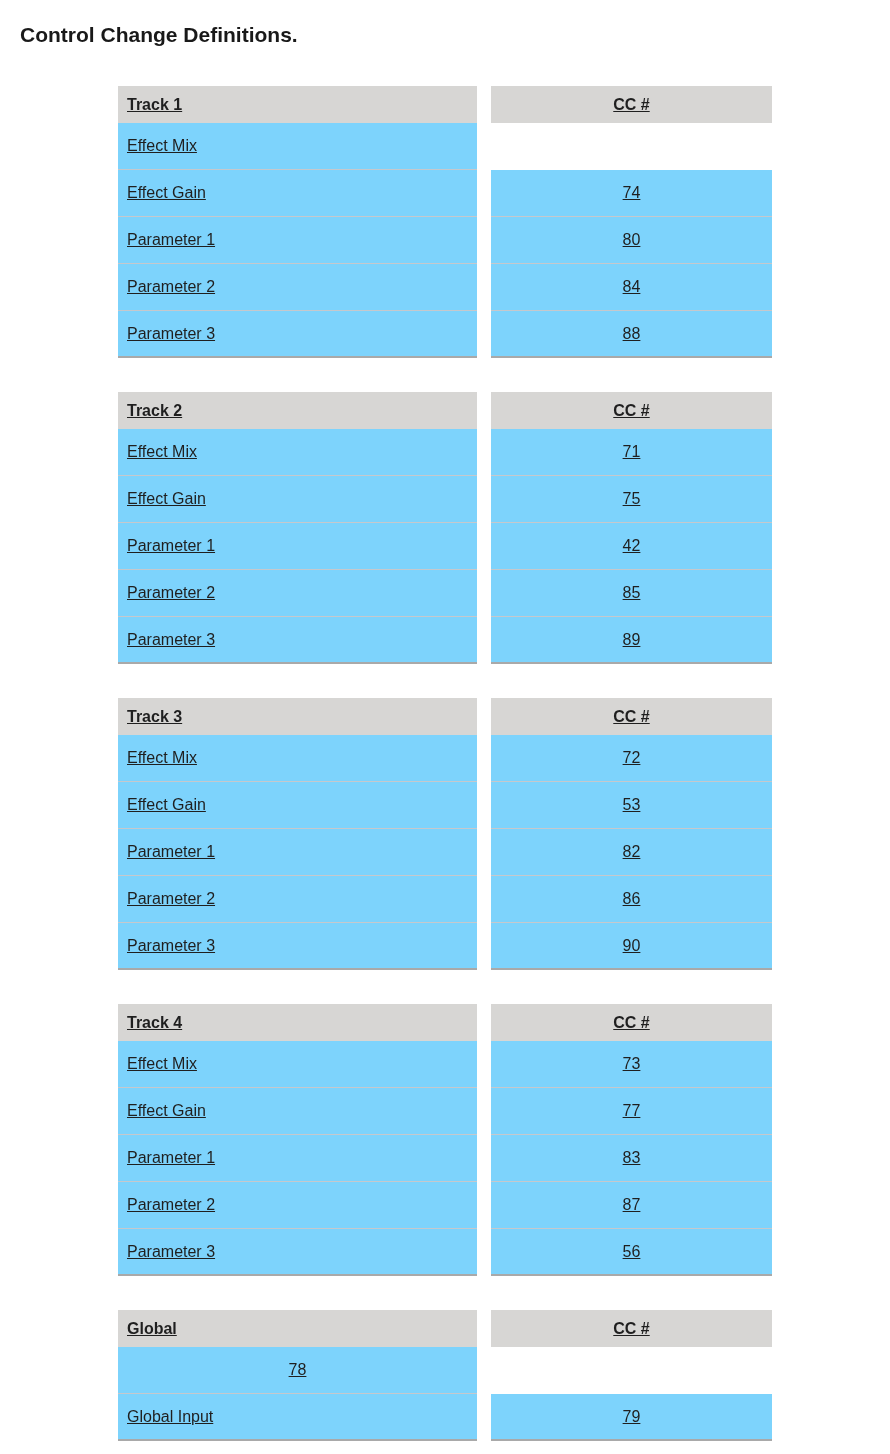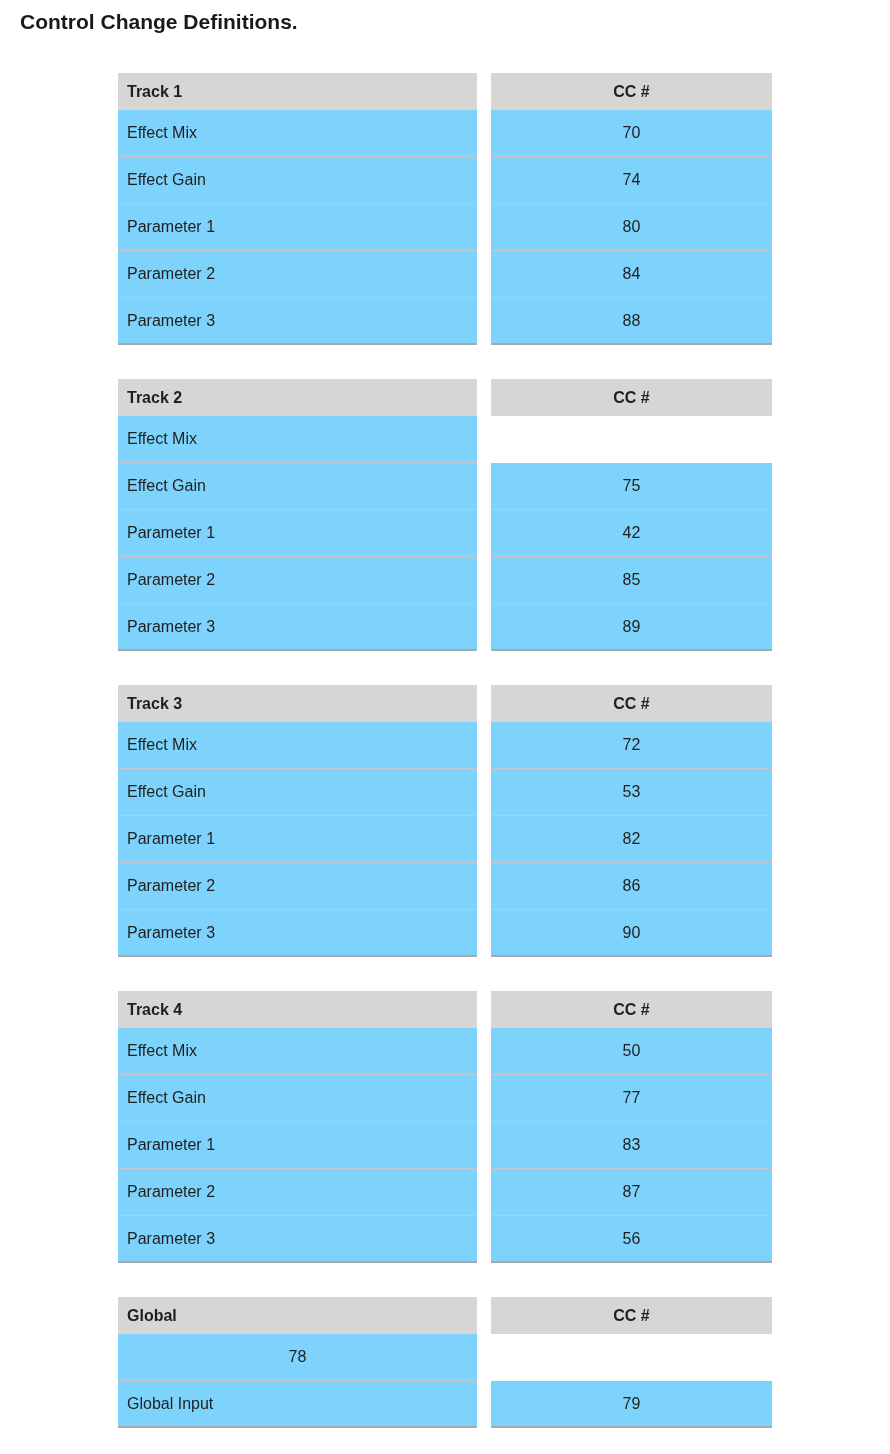--- a/index.html
+++ b/index.html
@@ -7,40 +7,41 @@
     margin: 0;
     padding: 0;
     background: #ffffff;
     width: 890px;
     font-family: "Liberation Sans", sans-serif;
     color: #1f1f1f;
   }
   .doc {
     width: 890px;
     min-height: 1454px;
-    padding-top: 8px;
+    padding-top: 21px;
   }
   .page-title {
     font-size: 21px;
     line-height: 27px;
     font-weight: 700;
     margin: 0 0 0 20px;
     color: #191919;
   }
   .cc-table {
     width: 654px;
     margin-left: 118px;
     margin-top: 38px;
     font-size: 16px;
   }
   .cc-table + .cc-table { margin-top: 34px; }
   .t-row {
     display: grid;
     grid-template-columns: 359px 1fr;
     column-gap: 14px;
+    text-decoration: underline;
   }
   .t-header .cell {
     background: #d7d6d4;
     height: 37px;
     font-weight: 700;
     display: flex;
     align-items: center;
   }
   .t-body-row .cell {
     background: #7dd3fc;
@@ -69,21 +70,20 @@
 
   <h1 class="page-title">Control Change Definitions.</h1>
 
   <section class="cc-table">
     <div class="t-row t-header">
       <div class="cell label-cell">Track 1</div>
       <div class="cell cc-cell">CC #</div>
     </div>
     <div class="t-row t-body-row">
       <div class="cell label-cell">Effect Mix</div>
-      <div class="cell cc-cell">70</div>
     </div>
     <div class="t-row t-body-row">
       <div class="cell label-cell">Effect Gain</div>
       <div class="cell cc-cell">74</div>
     </div>
     <div class="t-row t-body-row">
       <div class="cell label-cell">Parameter 1</div>
       <div class="cell cc-cell">80</div>
     </div>
     <div class="t-row t-body-row">
@@ -96,20 +96,21 @@
     </div>
   </section>
 
   <section class="cc-table">
     <div class="t-row t-header">
       <div class="cell label-cell">Track 2</div>
       <div class="cell cc-cell">CC #</div>
     </div>
     <div class="t-row t-body-row">
       <div class="cell label-cell">Effect Mix</div>
+      <div class="cell cc-cell">71</div>
     </div>
     <div class="t-row t-body-row">
       <div class="cell label-cell">Effect Gain</div>
       <div class="cell cc-cell">75</div>
     </div>
     <div class="t-row t-body-row">
       <div class="cell label-cell">Parameter 1</div>
       <div class="cell cc-cell">42</div>
     </div>
     <div class="t-row t-body-row">
@@ -149,21 +150,21 @@
     </div>
   </section>
 
   <section class="cc-table">
     <div class="t-row t-header">
       <div class="cell label-cell">Track 4</div>
       <div class="cell cc-cell">CC #</div>
     </div>
     <div class="t-row t-body-row">
       <div class="cell label-cell">Effect Mix</div>
-      <div class="cell cc-cell">50</div>
+      <div class="cell cc-cell">73</div>
     </div>
     <div class="t-row t-body-row">
       <div class="cell label-cell">Effect Gain</div>
       <div class="cell cc-cell">77</div>
     </div>
     <div class="t-row t-body-row">
       <div class="cell label-cell">Parameter 1</div>
       <div class="cell cc-cell">83</div>
     </div>
     <div class="t-row t-body-row">

